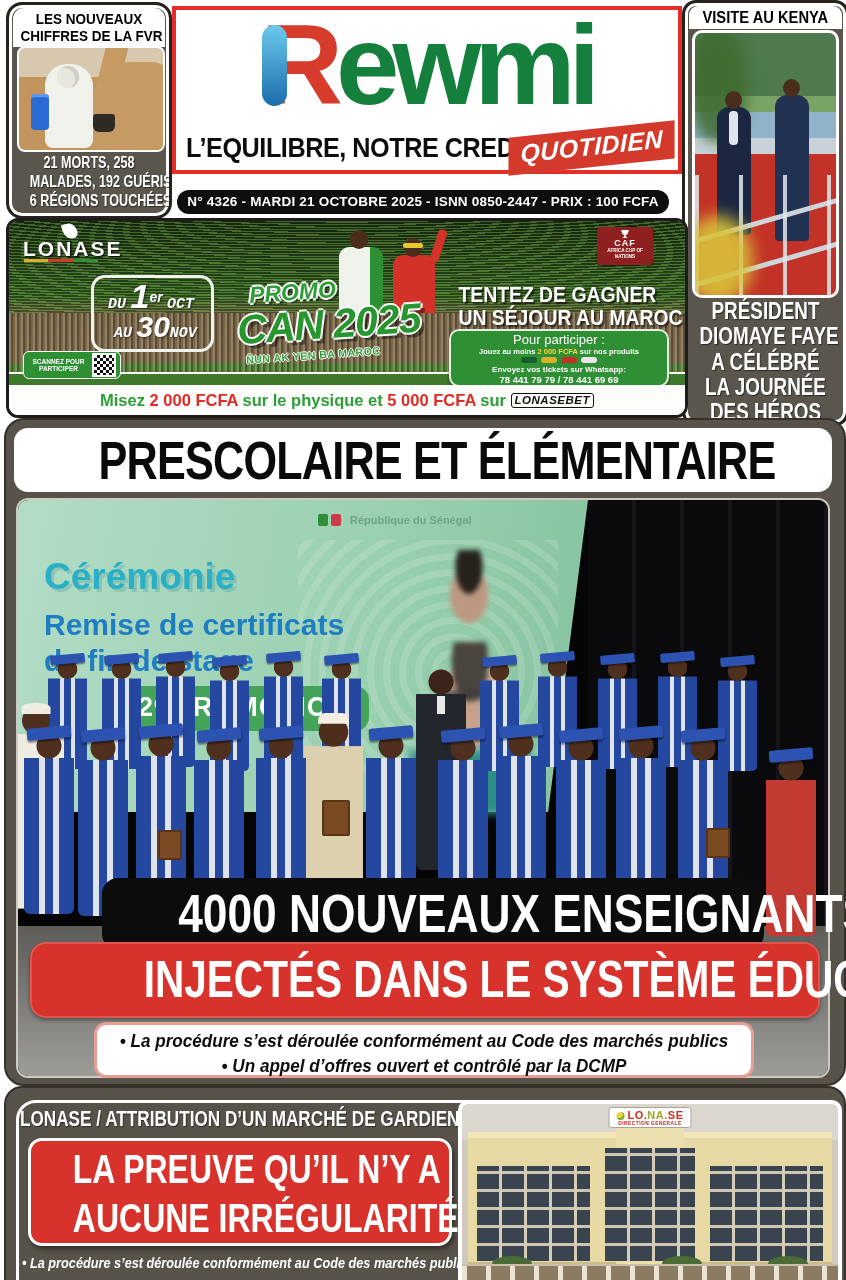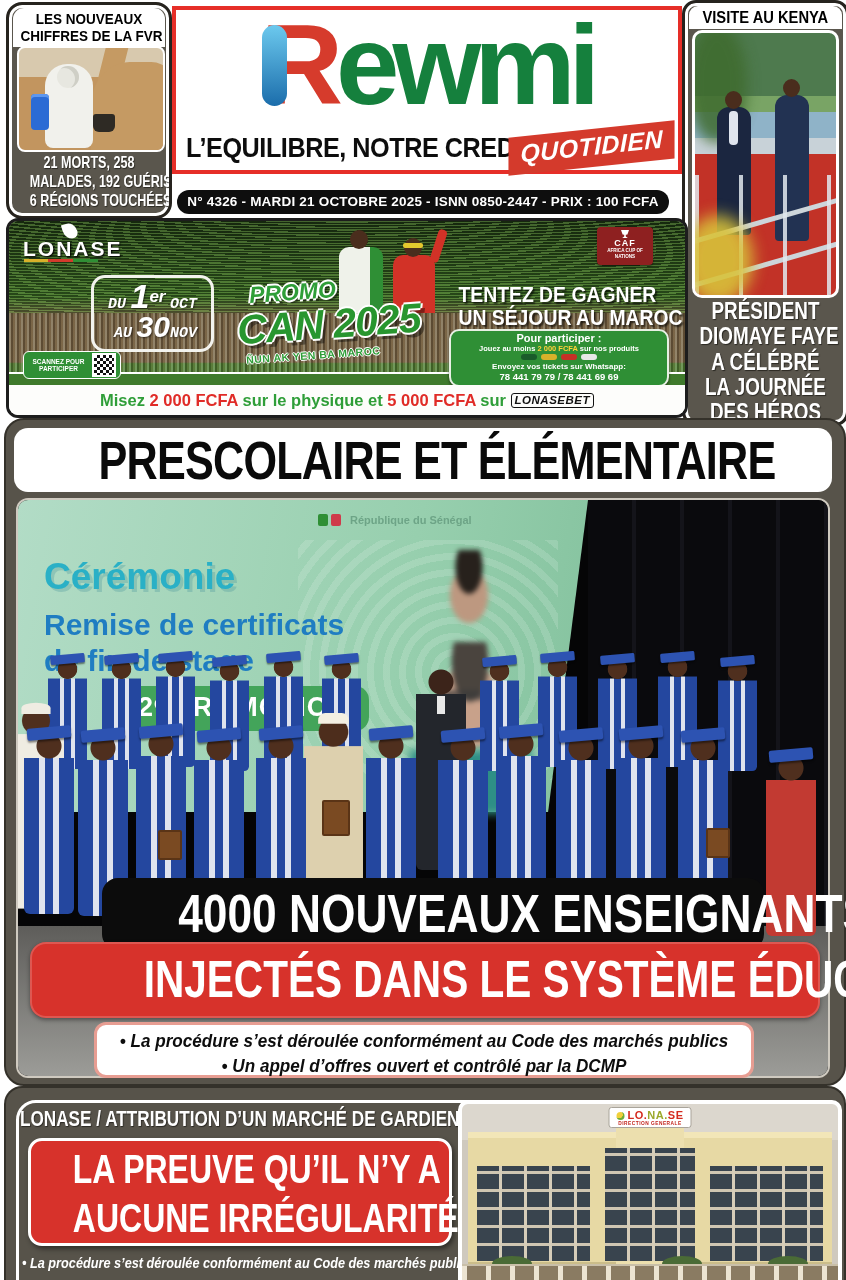--- a/index.html
+++ b/index.html
@@ -75,21 +75,21 @@
   .lon-brand{position:absolute;left:14px;top:16px;color:#fff;font-weight:700;font-size:21px;letter-spacing:2px;text-shadow:1px 1px 2px #000;}
   .lon-brand::before{content:"";position:absolute;left:40px;top:-14px;width:14px;height:16px;background:#fff;
        border-radius:0 100% 60% 100%;transform:rotate(-18deg);}
   .lon-sub{position:absolute;left:15px;top:38px;width:74px;height:3px;
        background:linear-gradient(90deg,#d8b12a 0 33%,#d43a2c 33% 66%,#2f8f35 66%);}
   .datebox{position:absolute;left:82px;top:54px;border:3px solid #f3f3ee;border-radius:14px;padding:5px 14px 7px;
        color:#fff;font-style:italic;font-weight:700;text-shadow:1px 1px 2px #00000080;}
   .datebox .sm{font-size:15px;font-family:Liberation Mono, monospace;}
   .datebox .n1{font-size:34px;line-height:.8;}
   .datebox .n2{font-size:30px;line-height:.8;}
-  .datebox sup{font-size:17px;}
+  .datebox sup{font-size:14px;}
   .dline2{margin-top:2px;padding-left:6px;text-align:right;}
   .promo-word{position:absolute;left:240px;top:58px;font-size:23px;font-weight:700;font-style:italic;color:#2f9e38;
        transform:rotate(-4deg);text-shadow:-2px 0 #fff,2px 0 #fff,0 -2px #fff,0 2px #fff,3px 3px 0 rgba(0,0,0,.35);}
   .promo-can{position:absolute;left:228px;top:80px;font-size:41px;font-weight:700;font-style:italic;color:#28962f;letter-spacing:-1px;
        transform:rotate(-4deg);text-shadow:-2px 0 #fff,2px 0 #fff,0 -2px #fff,0 2px #fff,4px 5px 0 rgba(0,0,0,.4);}
   .promo-tag{position:absolute;left:237px;top:128px;font-size:10.5px;font-weight:700;color:#2f9e38;letter-spacing:.5px;
        transform:rotate(-4deg);text-shadow:-1px 0 #fff,1px 0 #fff,0 -1px #fff,0 1px #fff;}
   .fan{position:absolute;border-radius:10px 10px 0 0;}
   .fan::before{content:"";position:absolute;top:-17px;left:11px;width:18px;height:19px;border-radius:50%;background:#4a2d1d;}
   .fanA{left:330px;top:26px;width:44px;height:66px;background:linear-gradient(90deg,#eff2ea 0 70%,#2f8f35 70%);}
@@ -100,21 +100,21 @@
        text-align:center;padding-top:2px;box-shadow:0 1px 2px #0008;}
   .caf-t{font-size:9px;font-weight:700;letter-spacing:1px;}
   .caf-s{font-size:4.6px;font-weight:700;line-height:1.2;}
   .caf::before{content:"";display:block;margin:1px auto 0;width:8px;height:8px;background:#fff;
        clip-path:polygon(0 0,100% 0,80% 55%,60% 60%,60% 80%,85% 100%,15% 100%,40% 80%,40% 60%,20% 55%);}
   .prize{position:absolute;left:436px;top:62px;width:224px;text-align:center;color:#fff;font-weight:700;
        text-shadow:2px 2px 2px rgba(0,0,0,.65);}
   .prize div{font-size:22px;line-height:1.05;transform:scaleX(.88);white-space:nowrap;}
   .pbox{position:absolute;left:440px;top:108px;width:216px;height:54px;background:#2f8f35;border:2px solid #e8f0e4;
        border-radius:10px;color:#fff;text-align:center;box-shadow:0 2px 3px #0007;}
-  .pbox-t{font-size:11px;font-weight:700;margin-top:1px;}
+  .pbox-t{font-size:13px;font-weight:400;margin-top:1px;}
   .pbox-l{font-size:7.5px;font-weight:700;}
   .pbox-l .amt{color:#ffd23a;}
   .plogos{height:7px;margin:1px 0;}
   .plogos span{display:inline-block;width:16px;height:6px;border-radius:3px;margin:0 2px;vertical-align:top;}
   .pbox-w{font-size:8px;font-weight:700;}
   .pbox-p{font-size:9.5px;font-weight:700;}
   .qr{position:absolute;left:14px;top:130px;width:98px;height:28px;background:#2f8f35;border:1px solid #fff;border-radius:6px;
        display:flex;align-items:center;gap:3px;padding:2px 4px;box-sizing:border-box;}
   .qr-label{color:#fff;font-size:6.5px;font-weight:700;line-height:1.1;text-align:center;flex:1;}
   .qr-code{width:20px;height:20px;background:repeating-conic-gradient(#111 0% 25%,#fff 0% 50%) 0 0/6px 6px;border:2px solid #fff;}

